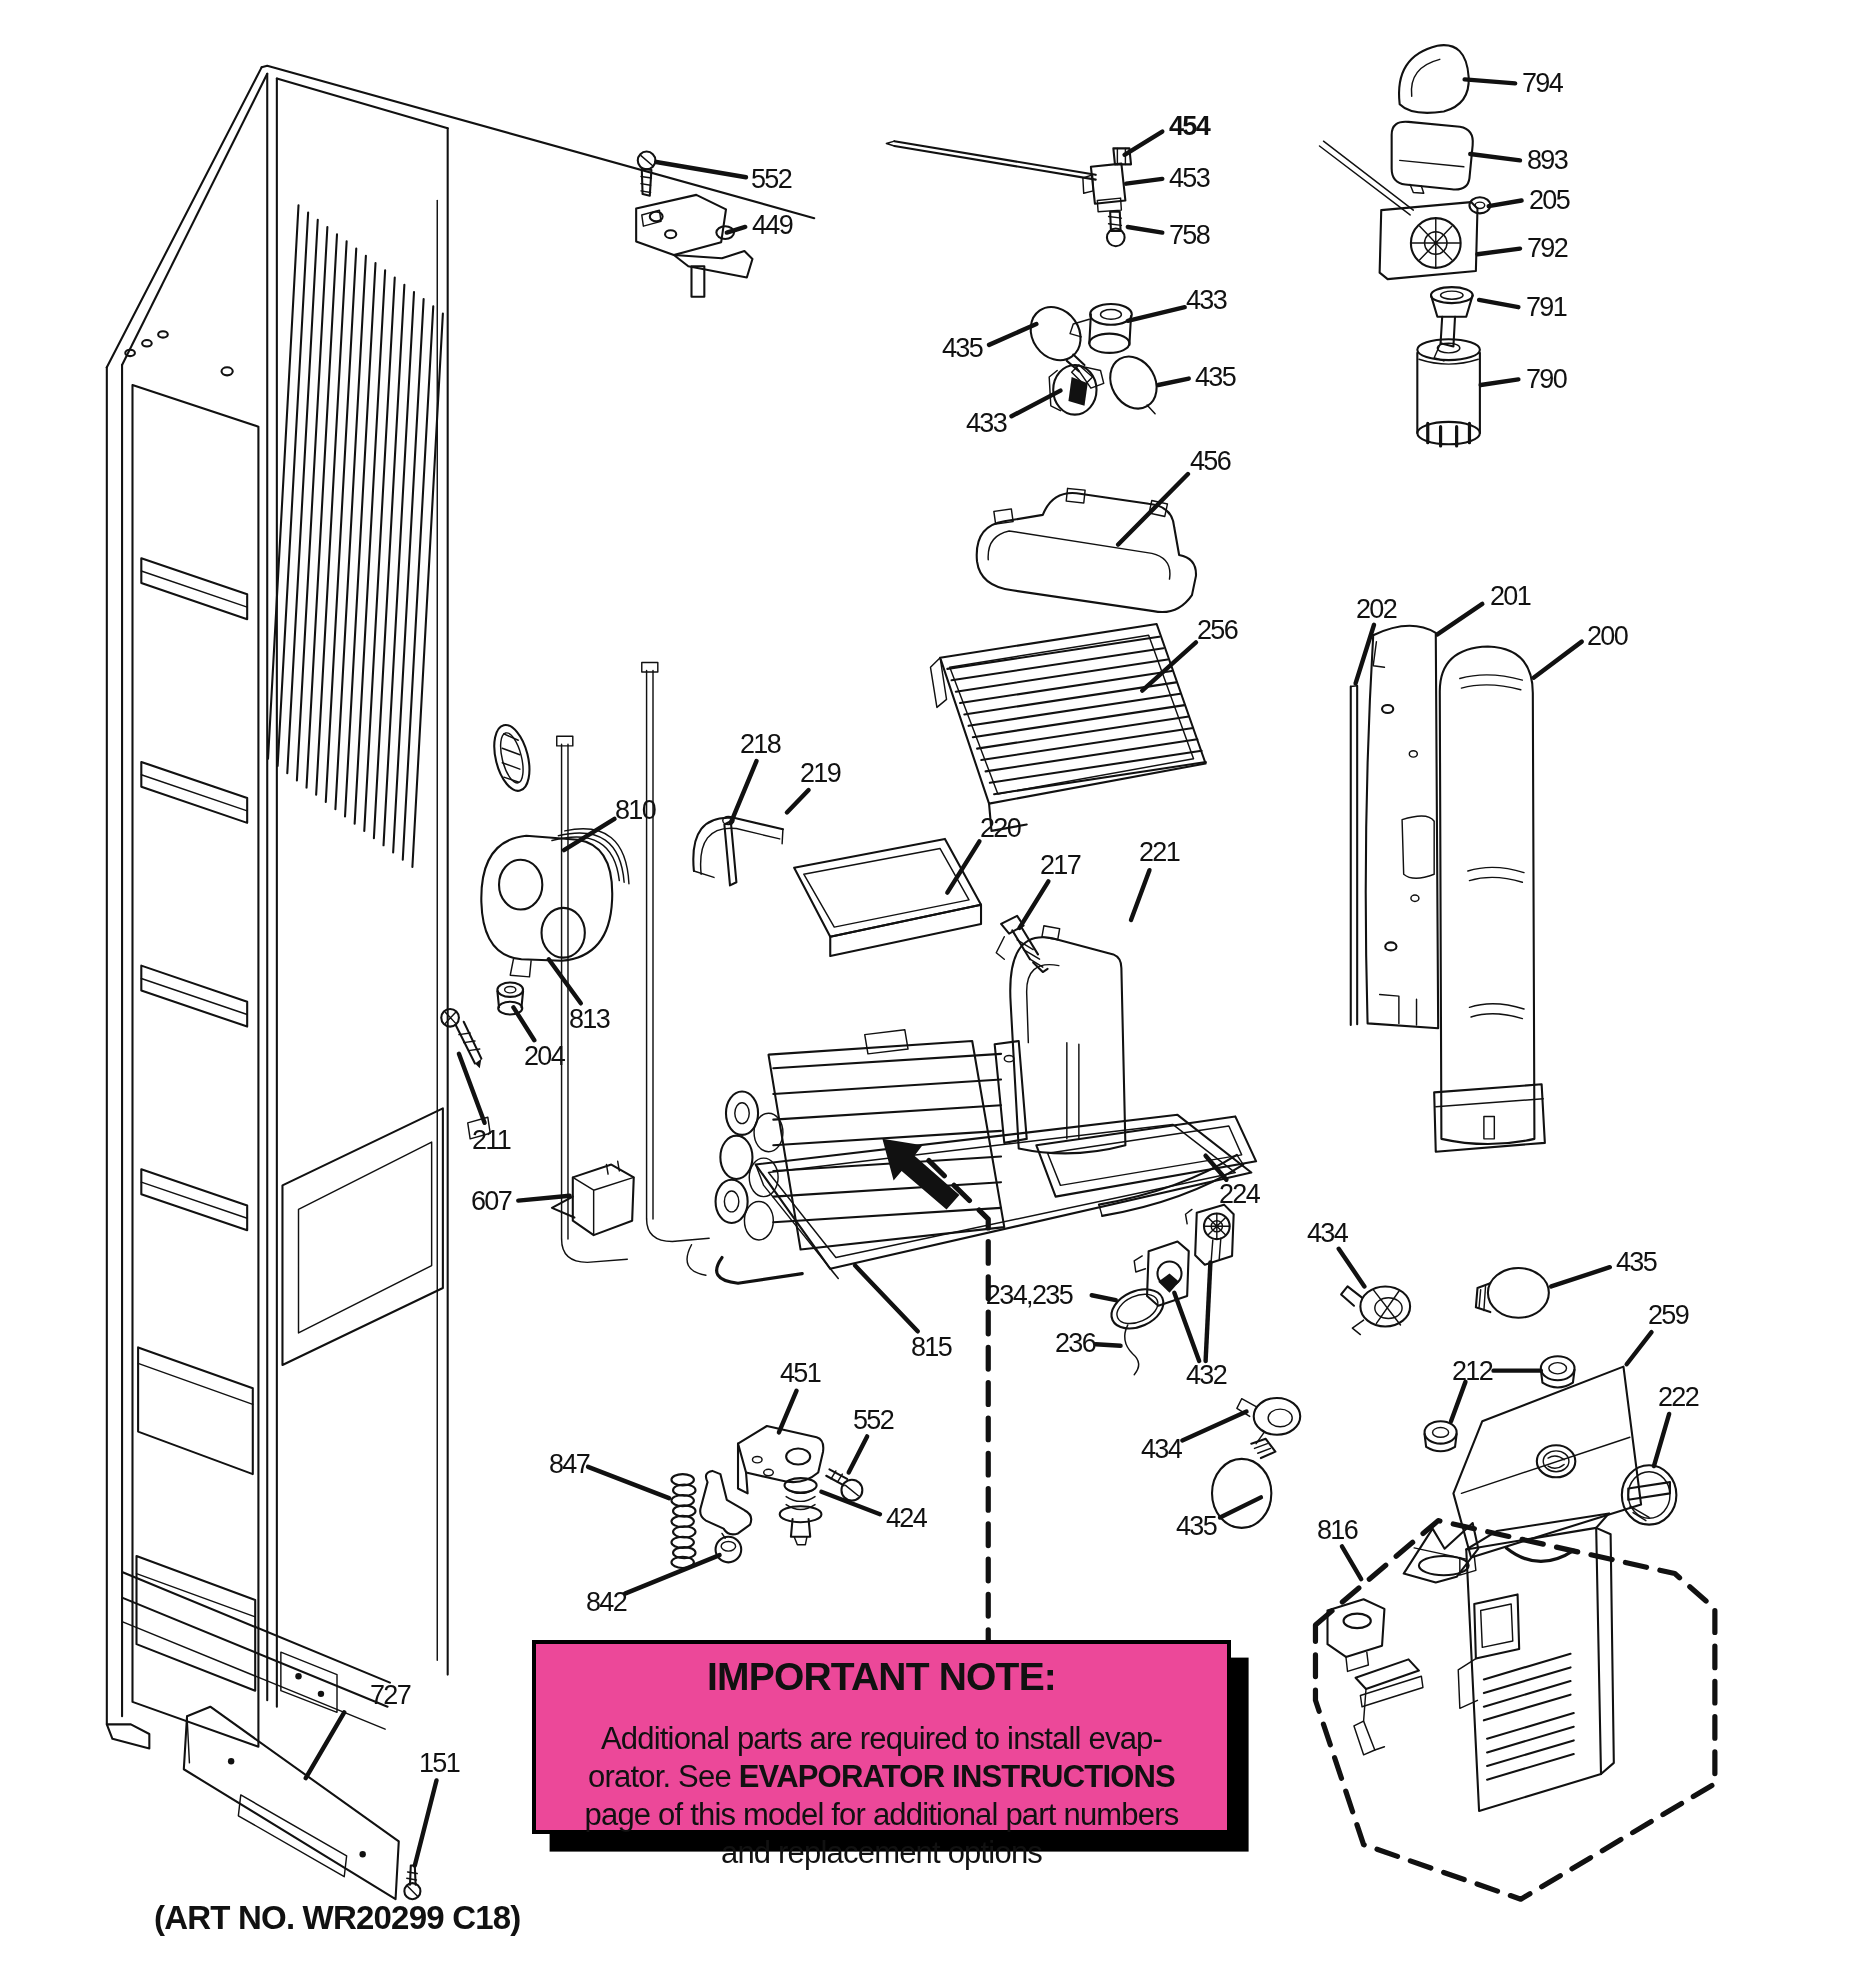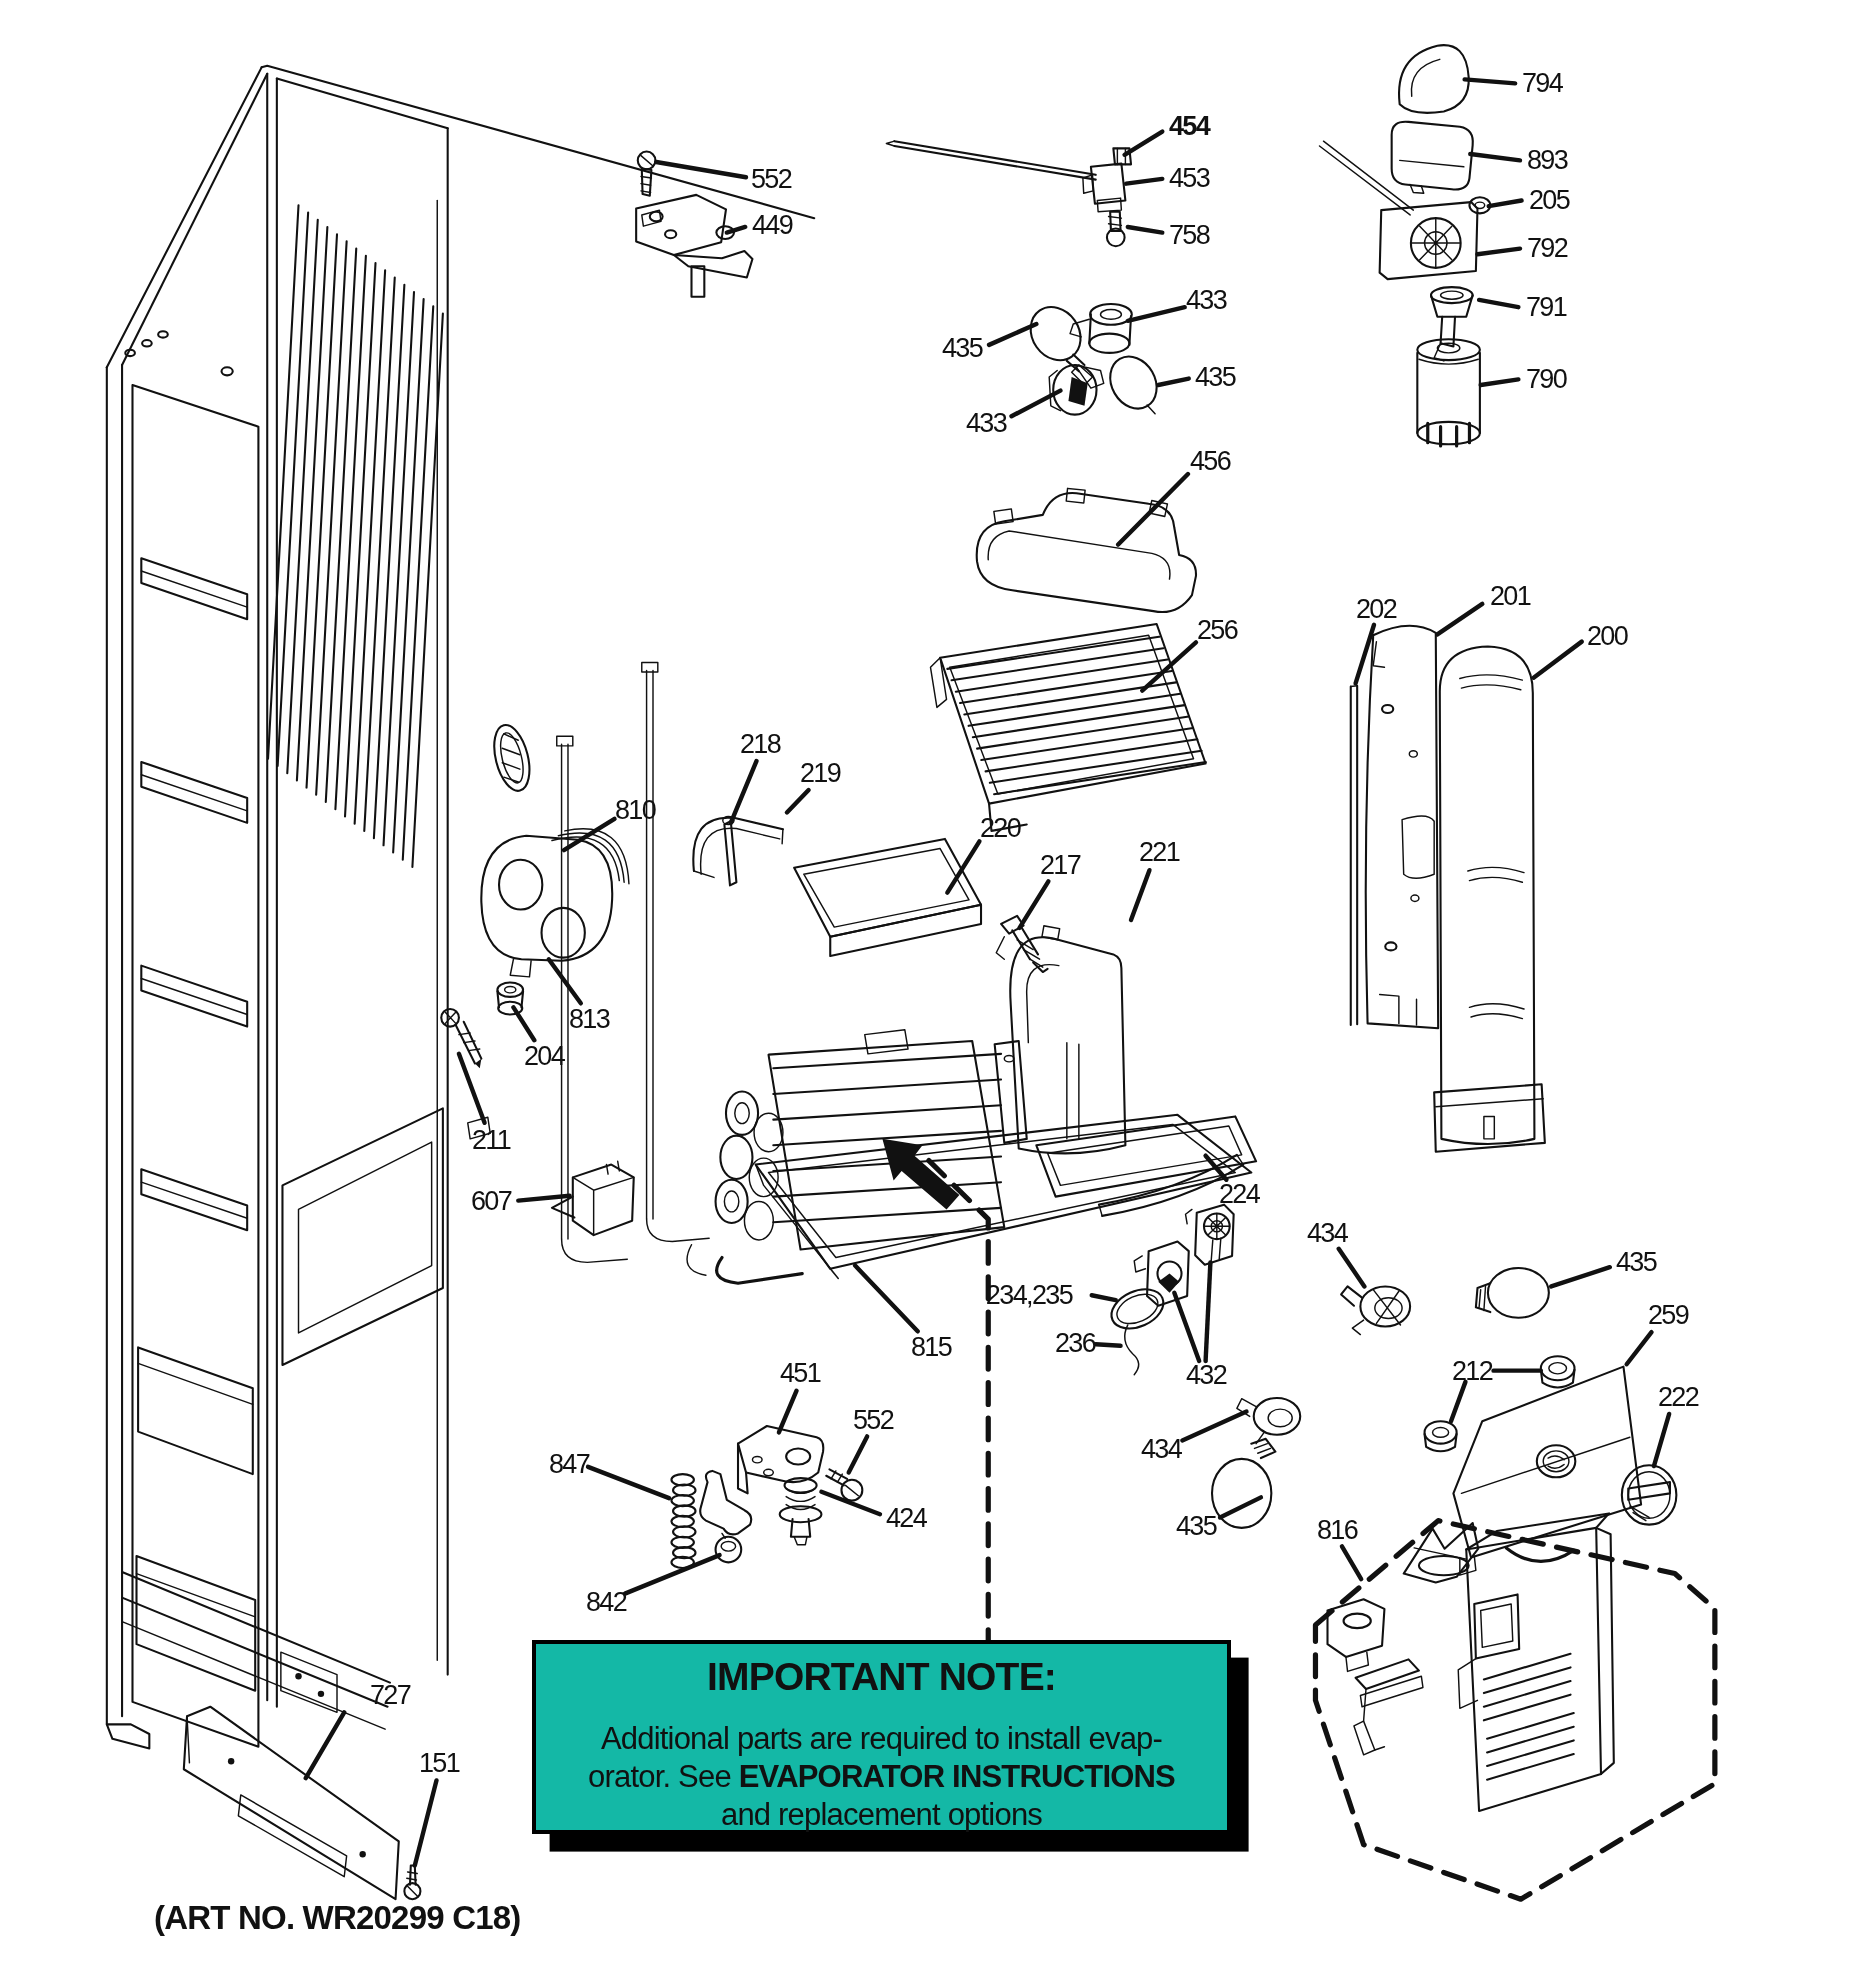--- a/index.html
+++ b/index.html
@@ -9,21 +9,21 @@
   #diagram path,#diagram line,#diagram ellipse,#diagram circle,#diagram rect,#diagram polyline{
         stroke:#111;stroke-width:2.6;fill:none;stroke-linecap:round;stroke-linejoin:round;}
   #diagram .ink{fill:#111;stroke:none;}
   #diagram .thin{stroke-width:1.8;}
   #diagram .mid{stroke-width:4;}
   #diagram .dash{stroke-width:6.5;stroke-dasharray:27 17;}
   #leader-lines line{stroke:#111;stroke-width:5.5;}
   #labels-layer{position:absolute;left:0;top:0;width:100%;height:100%;pointer-events:none;}
   .part-label{position:absolute;transform:translate(-50%,-50%);font-size:27px;font-weight:500;
         letter-spacing:-1.6px;white-space:nowrap;color:#111;}
-  #note-box{position:absolute;left:532px;top:1640px;width:691px;height:186px;background:#14b8a6;
+  #note-box{position:absolute;left:532px;top:1640px;width:691px;height:186px;background:#ec4899;
         border:4.8px solid #000;box-shadow:17.6px 17.6px 0 #000;text-align:center;}
   #note-title{font-size:39px;font-weight:bold;margin-top:11.2px;letter-spacing:-0.8px;}
   #note-body{font-size:31px;line-height:38px;margin-top:21px;letter-spacing:-0.8px;}
   #art-no{position:absolute;left:154px;top:1899px;font-size:33px;font-weight:bold;letter-spacing:-0.8px;}
 </style>
 </head>
 <body>
 
 <div id="page">
 
@@ -541,20 +541,21 @@
       <div class="part-label" style="left: 1196px; top: 1526px;">435</div>
       <div class="part-label" style="left: 1337px; top: 1530px;">816</div>
       <div class="part-label" style="left: 1239px; top: 1194px;">224</div>
     </div>
 
 <div id="note-box">
   <div id="note-title">IMPORTANT NOTE:</div>
   <div id="note-body">
     <div><span>Additional parts are required to install evap-</span></div>
     <div><span>orator.  See </span><b>EVAPORATOR INSTRUCTIONS</b></div>
+    <div><span>page of this model for additional part numbers</span></div>
     <div><span>and replacement options</span></div>
   </div>
 </div>
 
 <div id="art-no">(ART NO. WR20299 C18)</div>
 
 </div>
 
 
 </body></html>

